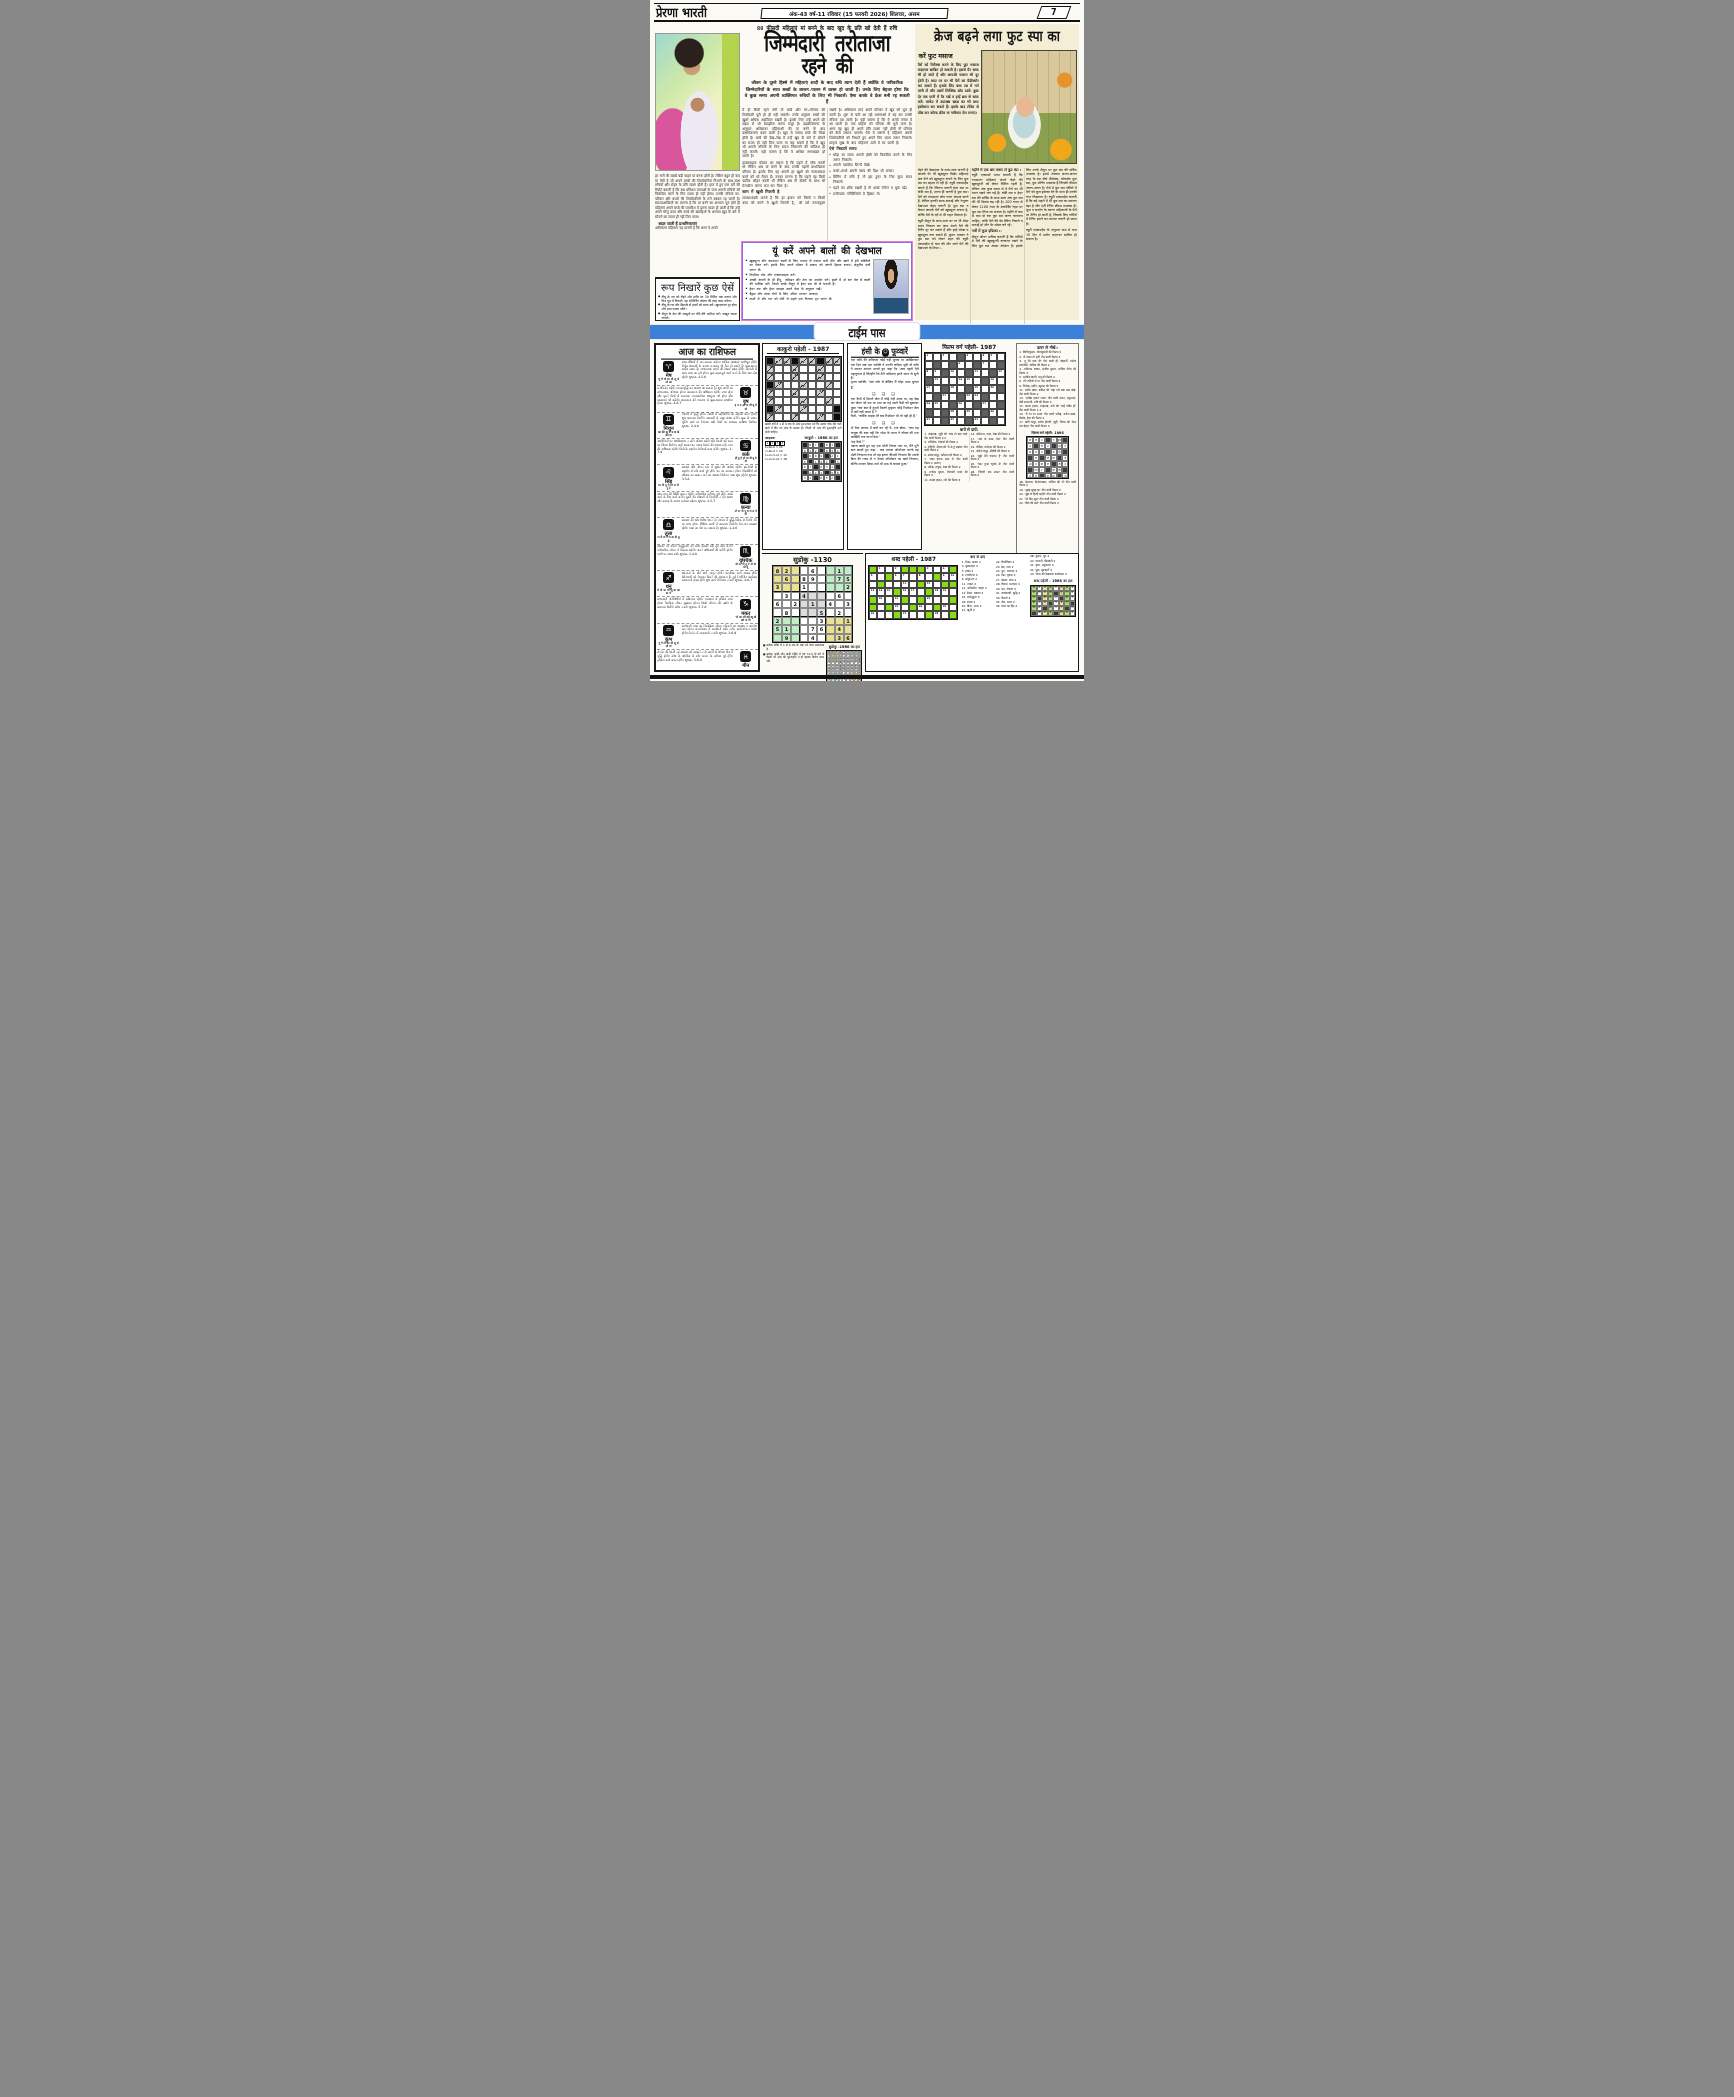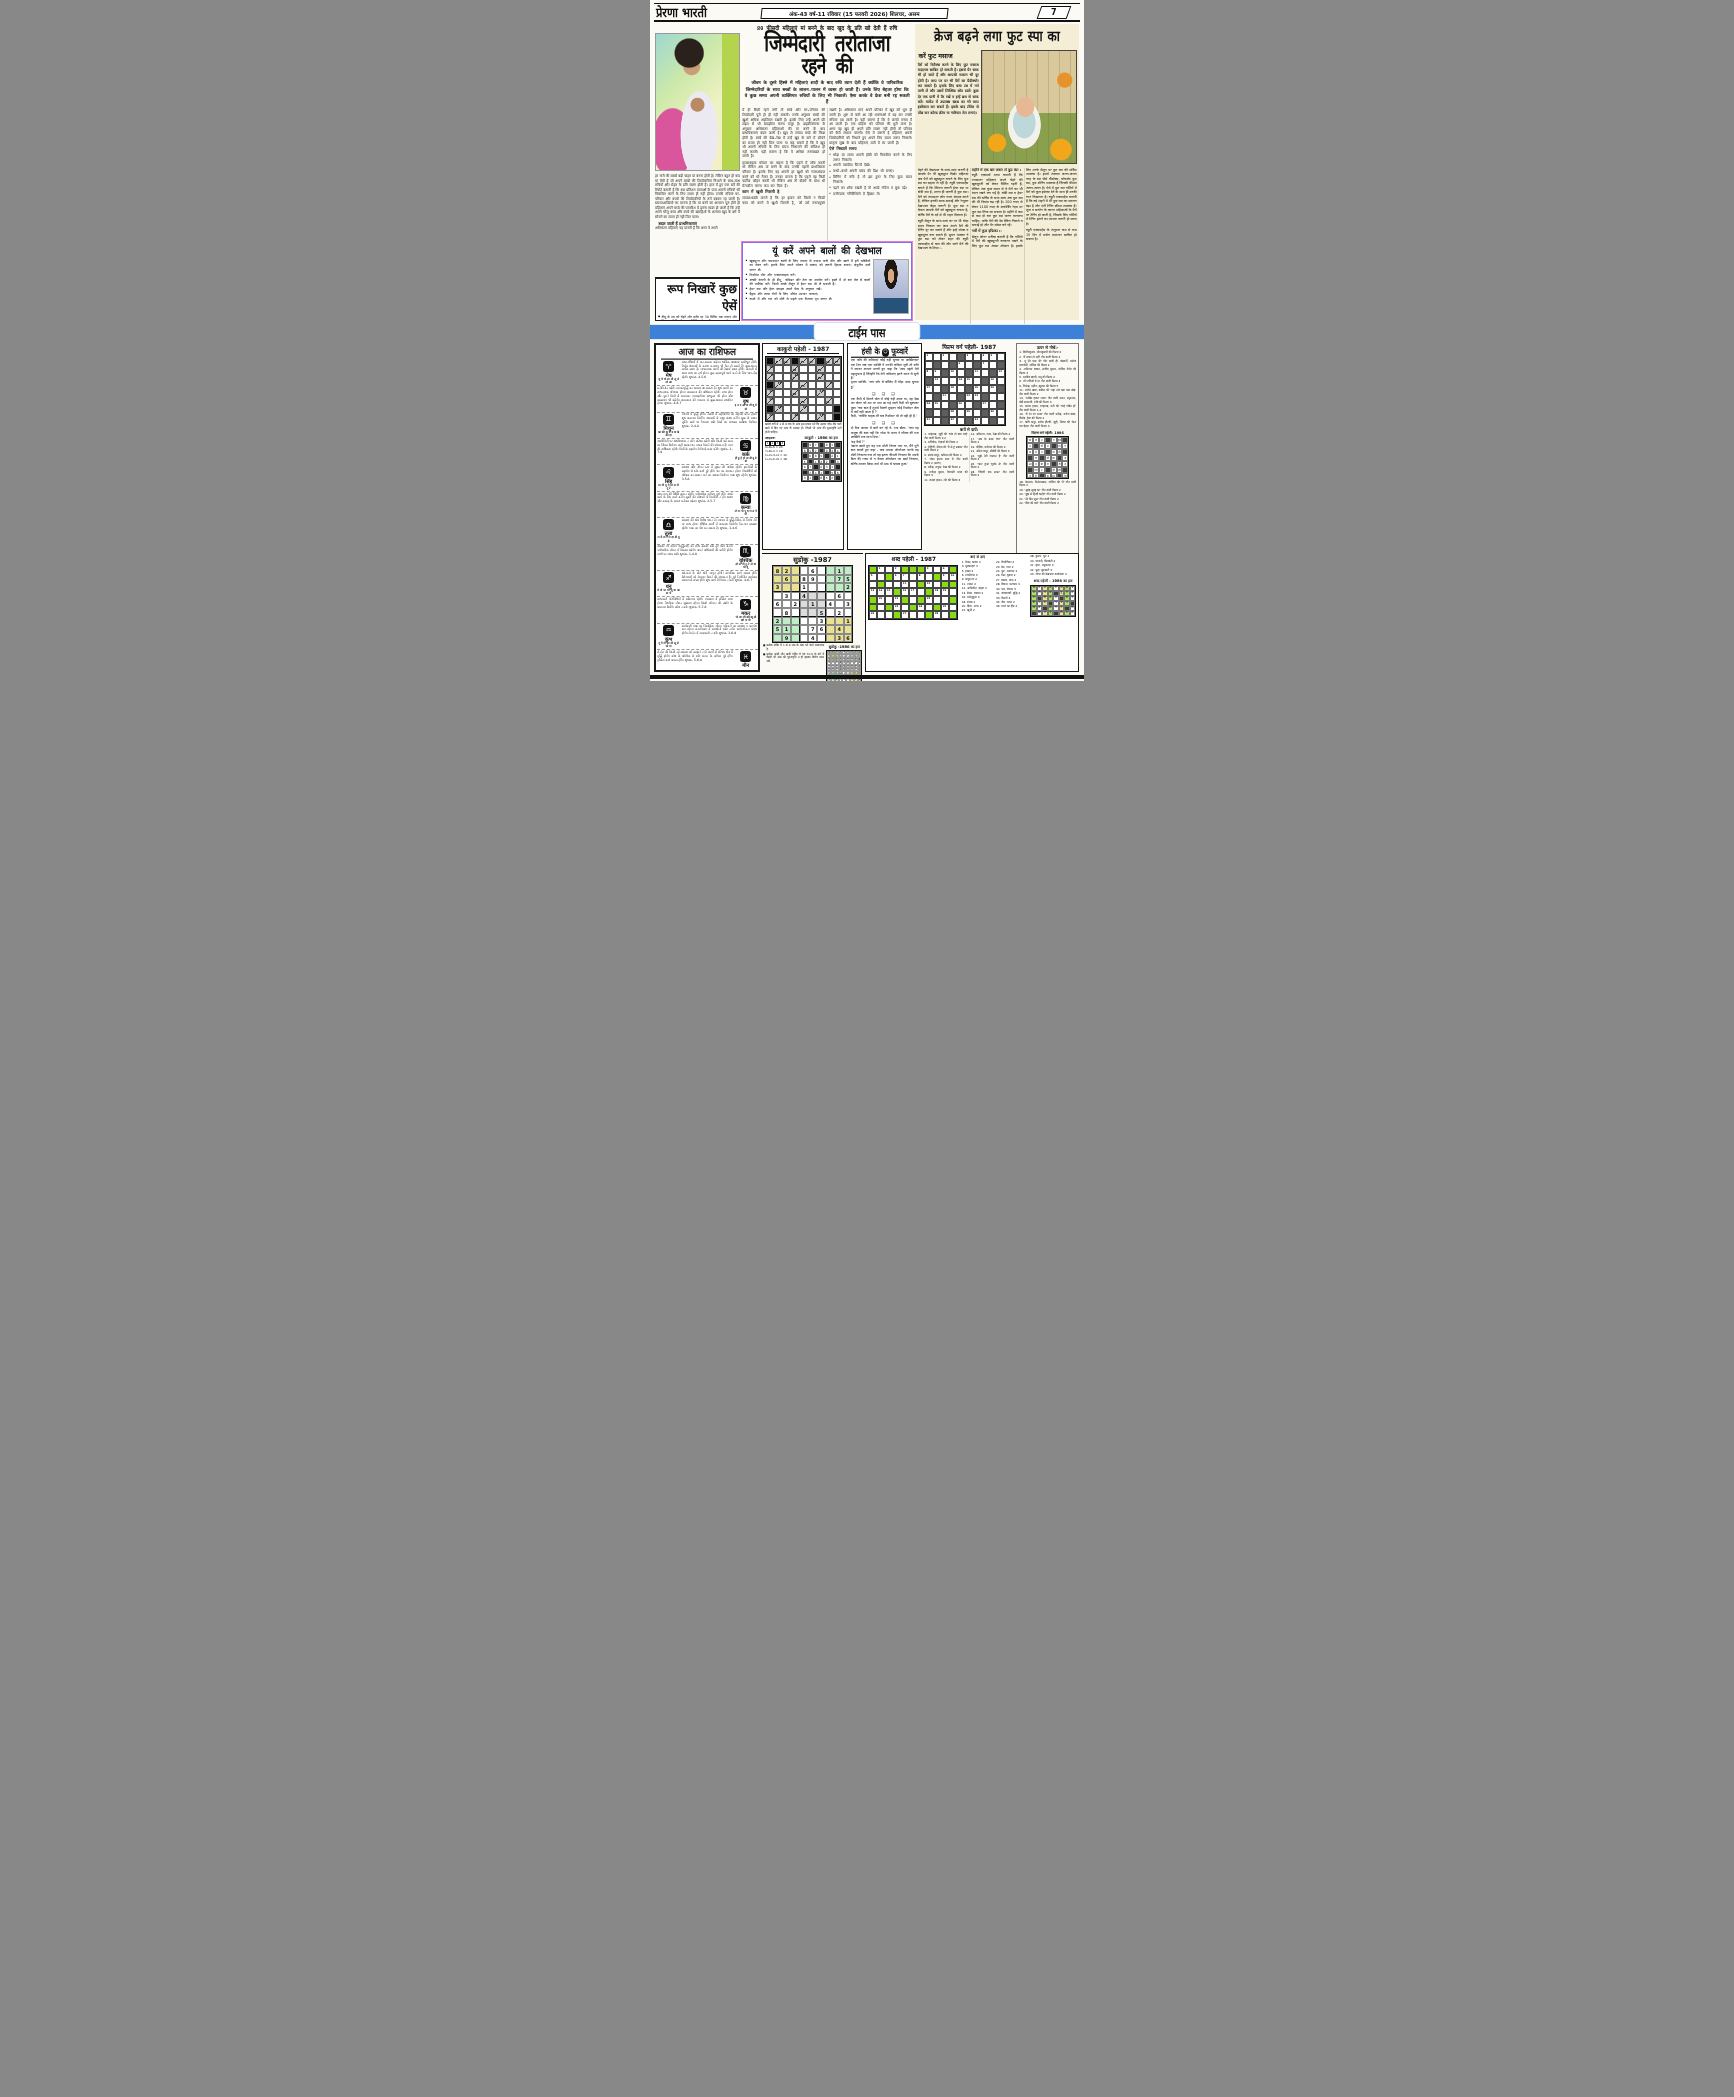--- a/index.html
+++ b/index.html
@@ -26,21 +26,21 @@
       radial-gradient(circle at 43% 24%, #c99d78 0 7%, transparent 8%),
       radial-gradient(circle at 50% 52%, #b98a63 0 8%, transparent 9%),
       radial-gradient(ellipse at 52% 74%, #ece9f2 0 30%, transparent 31%),
       radial-gradient(ellipse at 20% 80%, #d9569d 0 22%, transparent 23%),
       linear-gradient(90deg, transparent 80%, #b5d44d 80%),
       linear-gradient(135deg,#9ed8d0 0%,#cde9a9 32%,#eef2c3 58%,#f6eec8 100%);}
   .lead-left{position:absolute;left:0.8px;top:150px;width:85px;height:102px;font-size:3.5px;line-height:1.3;text-align:justify;}
   .lead-left .h{font-weight:800;font-size:4px;margin:1.3px 0 0.4px 3.4px;}
   .beauty-box{position:absolute;left:0.8px;top:253px;width:85px;height:44px;border:0.8px solid #1a1a1a;
               border-top:2.5px solid #1a1a1a;padding:0.8px 2.1px;overflow:hidden;background:#fff;}
-  .beauty-box .bt{font-weight:700;font-size:12px;text-align:right;margin:0 0 0.8px;}
+  .beauty-box .bt{font-weight:400;font-size:10px;text-align:center;margin:0 0 0.8px;}
   .beauty-box ul{margin:0;padding:0;list-style:none;font-size:3.2px;line-height:1.25;text-align:justify;}
   .beauty-box li{padding-left:3.4px;position:relative;margin-bottom:0.8px;}
   .beauty-box li::before{content:"●";position:absolute;left:0;top:0;font-size:2.5px;}
   .lead-center{position:absolute;left:88px;top:0;width:170px;height:296px;font-family:Liberation Mono, monospace;}
   .kicker{font-weight:800;font-size:5.2px;text-align:center;transform:scaleY(1.1);}
   .headline{font-weight:800;text-align:center;line-height:.98;margin-top:2.5px;letter-spacing:-0.4px;transform:scaleY(1.25);transform-origin:top;}
   .headline .l1{font-size:18.5px;}
   .headline .l2{font-size:17px;}
   .intro{font-weight:700;font-size:4.4px;line-height:1.45;text-align:center;margin:11px 1.7px 2.5px;}
   .bodycols{column-count:2;column-gap:4.2px;column-rule:0.4px solid #cfcfcf;font-size:3.5px;line-height:1.32;
@@ -886,21 +886,21 @@
       <div class="dlist" id="film-down-more" style="margin-top:1.3px;">
           <div class="item">18. प्रेमनाथ, फिरोजखान, शर्मिला की 'मैं' गीत वाली फिल्म-2</div>
           <div class="item">19. 'सुबह सुबह का' गीत वाली फिल्म-2</div>
           <div class="item">20. 'मुझ से हिन्दी कहोगे' गीत वाली फिल्म-2</div>
           <div class="item">21. 'तेरे बिन सूना' गीत वाली फिल्म-2</div>
           <div class="item">22. 'दिल की बातें' गीत वाली फिल्म-2</div>
         </div>
     </div>
 
     <div id="sudoku">
-      <div class="st">सुडोकु -1987</div>
+      <div class="st">सुडोकु -1130</div>
       <div id="sgrid" class="grid" style="margin-left:9.2px;"><div class="grow">
             <div class="su" style="background: rgb(233, 225, 143);">8</div>
             <div class="su" style="background: rgb(233, 225, 143);">2</div>
             <div class="su sbr" style="background: rgb(233, 225, 143);"></div>
             <div class="su" style="background: rgb(255, 255, 255);"></div>
             <div class="su" style="background: rgb(255, 255, 255);">6</div>
             <div class="su sbr" style="background: rgb(255, 255, 255);"></div>
             <div class="su" style="background: rgb(189, 238, 196);"></div>
             <div class="su" style="background: rgb(189, 238, 196);">1</div>
             <div class="su" style="background: rgb(189, 238, 196);"></div>

